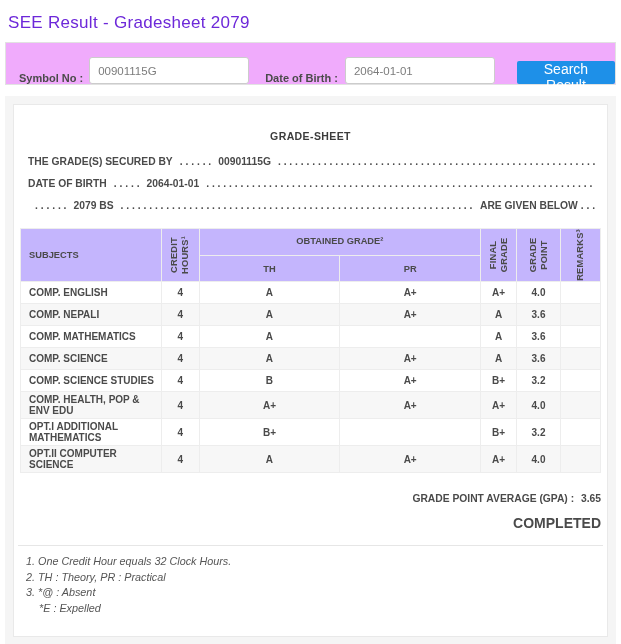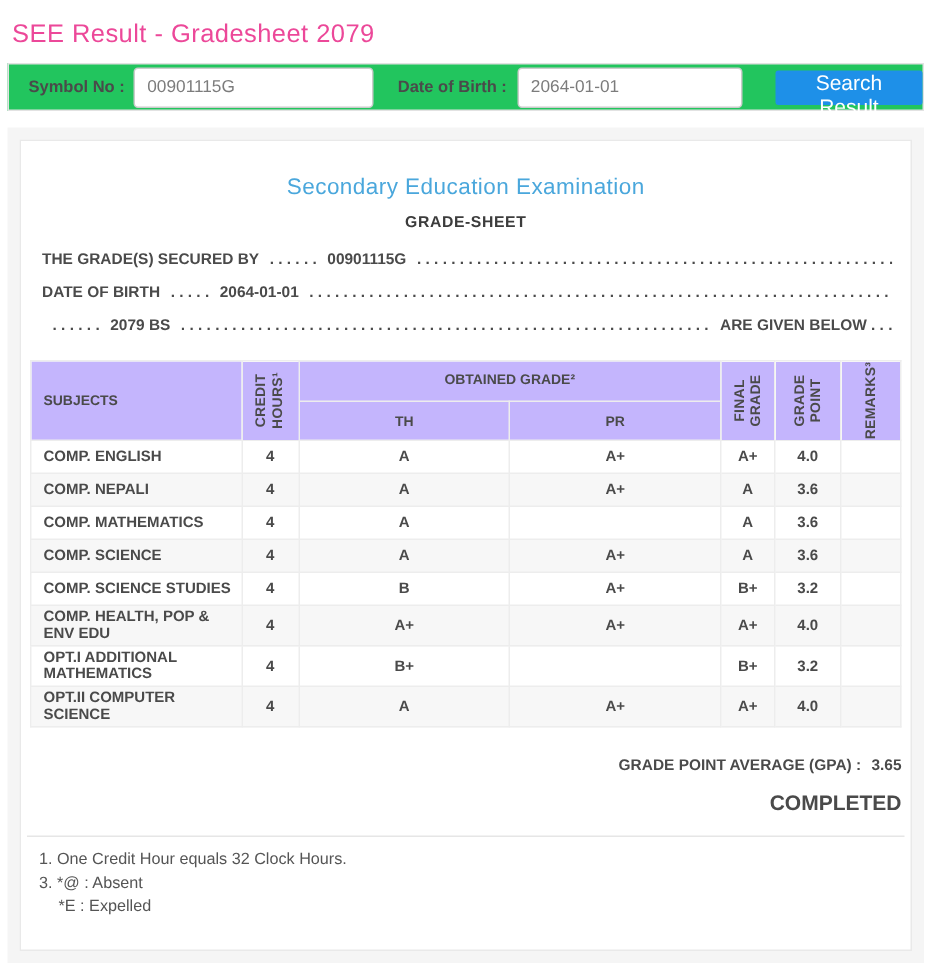--- a/index.html
+++ b/index.html
@@ -10,31 +10,31 @@
     font-family: "Liberation Sans", sans-serif;
     color: #4a4a4a;
   }
 
   
   .page-title {
     margin: 13px 0 0 8px;
     font-size: 17px;
     font-weight: 400;
     letter-spacing: 0.3px;
-    color: #ec4899;
+    color: #6d28d9;
   }
 
   
   .search-bar {
     margin: 9px 5px 0 5px;
-    height: 32px;
-    background: #22c55e;
+    height: 43px;
+    background: #f0abfc;
     border: 1px solid #e2e2e2;
     display: flex;
-    align-items: center;
+    align-items: flex-end;
   }
   .search-bar .field-label {
     font-size: 11px;
     font-weight: 700;
     color: #4a4a4a;
     white-space: nowrap;
   }
   .lbl-symbol { margin-left: 13px; }
   .lbl-dob    { margin-left: 16px; }
   .search-bar input {
@@ -171,40 +171,40 @@
   }
 
   
   .fn-separator { margin-top: 14px; border-top: 1px solid #e6e6e6; }
   .footnotes { margin: 8px 0 0 8px; }
   .fn-line {
     font-size: 10.8px;
     font-weight: 400;
     color: #555555;
     line-height: 15.6px;
+    font-style: italic;
   }
   .fn-line.indent { padding-left: 13px; }
 </style>
 </head>
 <body>
 
 <div class="page-title">SEE Result - Gradesheet 2079</div>
 
 <div class="search-bar">
   <span class="field-label lbl-symbol">Symbol No :</span>
   <input class="inp-symbol" type="text" value="00901115G" style="">
   <span class="field-label lbl-dob">Date of Birth :</span>
   <input class="inp-dob" type="text" value="2064-01-01" style="">
   <button class="search-btn">Search Result</button>
 </div>
 
 <div class="panel">
   <div class="sheet">
 
-    <div class="exam-title">Secondary Education Examination</div>
     <div class="sheet-subtitle">GRADE-SHEET</div>
 
     <div class="statements">
       <div class="stmt-line">
         <span>THE GRADE(S) SECURED BY</span>
         <span class="leader">. . . . . .</span>
         <span>00901115G</span>
         <span class="filler">. . . . . . . . . . . . . . . . . . . . . . . . . . . . . . . . . . . . . . . . . . . . . . . . . . . . . . . . . . . . . . . . . . . . . . . . . . . . . . . . . . . . . . . . . . . .</span>
       </div>
       <div class="stmt-line">
@@ -323,19 +323,20 @@
     <div class="gpa-line">
       <span>GRADE POINT AVERAGE (GPA) :</span>
       <span class="gpa-value">3.65</span>
     </div>
     <div class="status-line">COMPLETED</div>
 
     <div class="fn-separator"></div>
 
     <div class="footnotes">
       <div class="fn-line">1. One Credit Hour equals 32 Clock Hours.</div>
+      <div class="fn-line">2. TH : Theory, PR : Practical</div>
       <div class="fn-line">3. *@ : Absent</div>
       <div class="fn-line indent">*E : Expelled</div>
 
     </div>
 
   </div>
 </div>
 
 </body></html>

